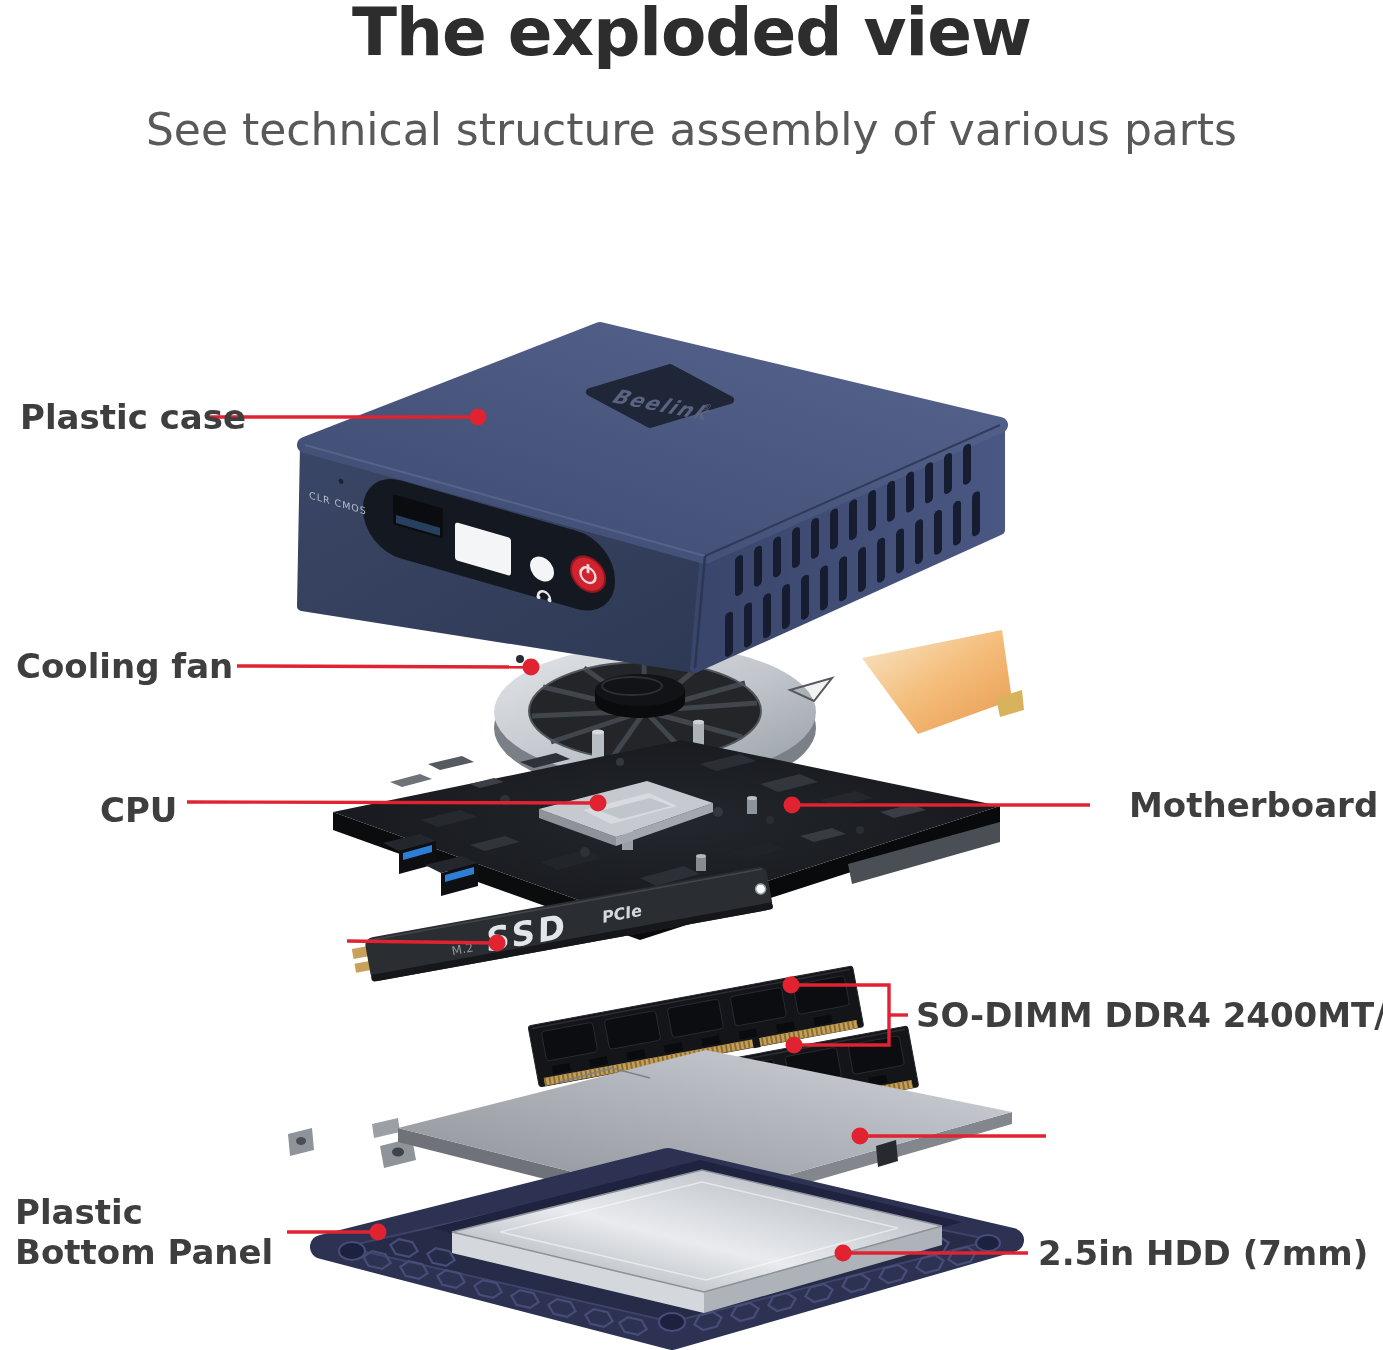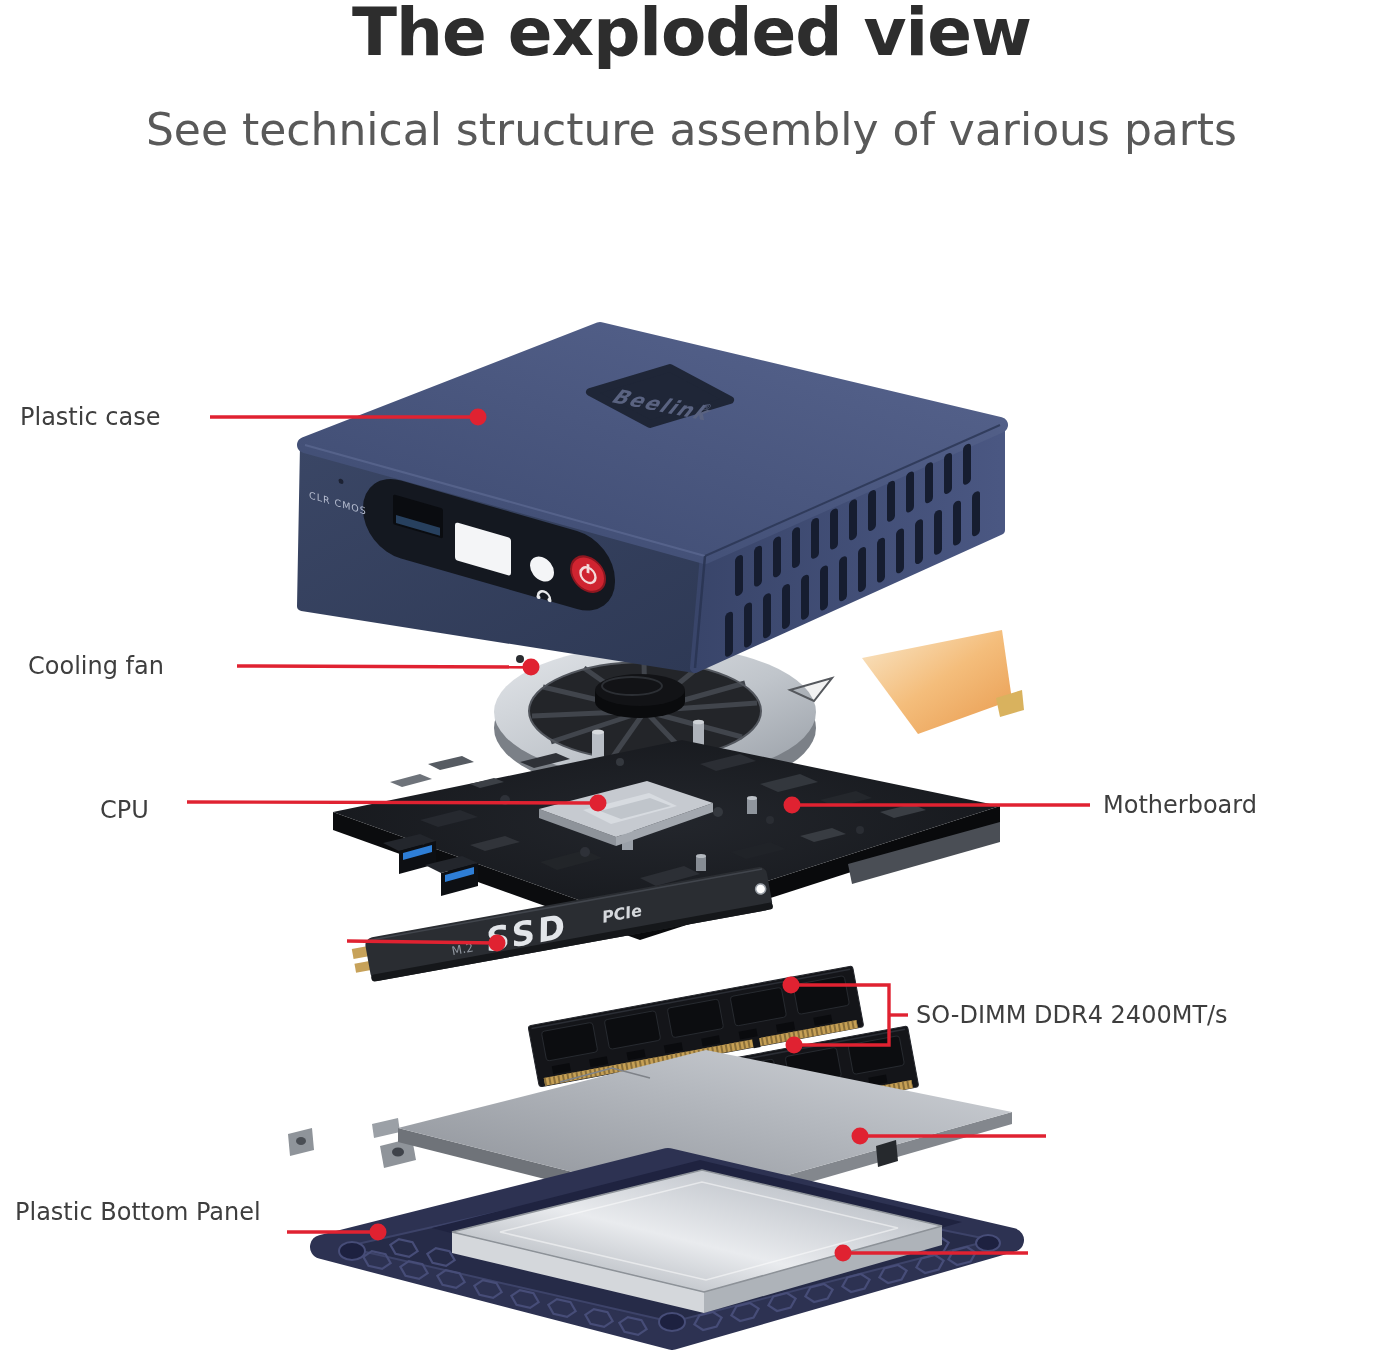--- a/index.html
+++ b/index.html
@@ -3,21 +3,21 @@
 <meta charset="utf-8">
 <style>
   html,body{margin:0;padding:0;background:#ffffff;}
   body{width:1383px;height:1350px;position:relative;overflow:hidden;
        font-family:"DejaVu Sans","Liberation Sans",sans-serif;}
   .stage{position:absolute;left:0;top:0;width:1383px;height:1350px;}
   .page-title{position:absolute;left:0;top:-6px;width:1383px;text-align:center;
       font-size:66px;font-weight:800;color:#2d2d2d;letter-spacing:-1px;}
   .page-subtitle{position:absolute;left:0;top:104px;width:1383px;text-align:center;
       font-size:44px;font-weight:500;color:#595959;}
-  .callout-label{position:absolute;font-size:24px;font-weight:400;color:#3e3e3e;
+  .callout-label{position:absolute;font-size:34px;font-weight:700;color:#3e3e3e;
       white-space:nowrap;line-height:40px;}
   .callout-label.wrap{white-space:normal;width:262px;}
   svg text{font-family:"DejaVu Sans","Liberation Sans",sans-serif;}
 </style>
 </head>
 <body>
 
 <div class="stage">
 
   
@@ -323,18 +323,19 @@
       <circle cx="843" cy="1253" r="8.5" stroke="none"></circle>
     </g>
   </svg>
 
   
   <div class="page-title">The exploded view</div>
   <div class="page-subtitle">See technical structure assembly of various parts</div>
 
   
   <div class="callout-label" style="left:20px;top:397px;">Plastic case</div>
-  <div class="callout-label" style="left:28px;top:646px;">Cooling fan</div>
+  <div class="callout-label" style="left:16px;top:646px;">Cooling fan</div>
   <div class="callout-label" style="left:100px;top:782px;margin-top:8px;">CPU</div>
-  <div class="callout-label" style="left:1103px;top:785px;">Motherboard</div>
+  <div class="callout-label" style="left:1129px;top:785px;">Motherboard</div>
   <div class="callout-label" style="left:916px;top:995px;">SO-DIMM DDR4 2400MT/s</div>
   <div class="callout-label wrap" style="left:15px;top:1192px;">Plastic Bottom Panel</div>
+  <div class="callout-label" style="left:1038px;top:1233px;">2.5in HDD (7mm)</div>
 </div>
 
 </body></html>

